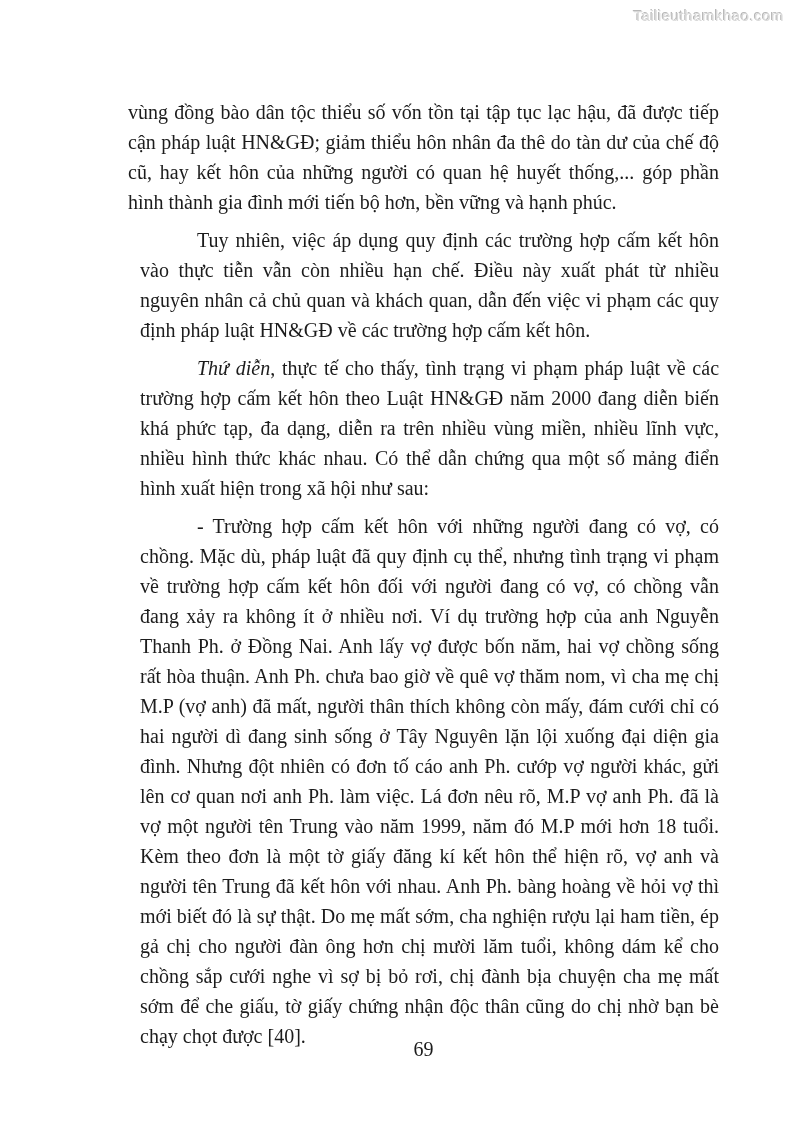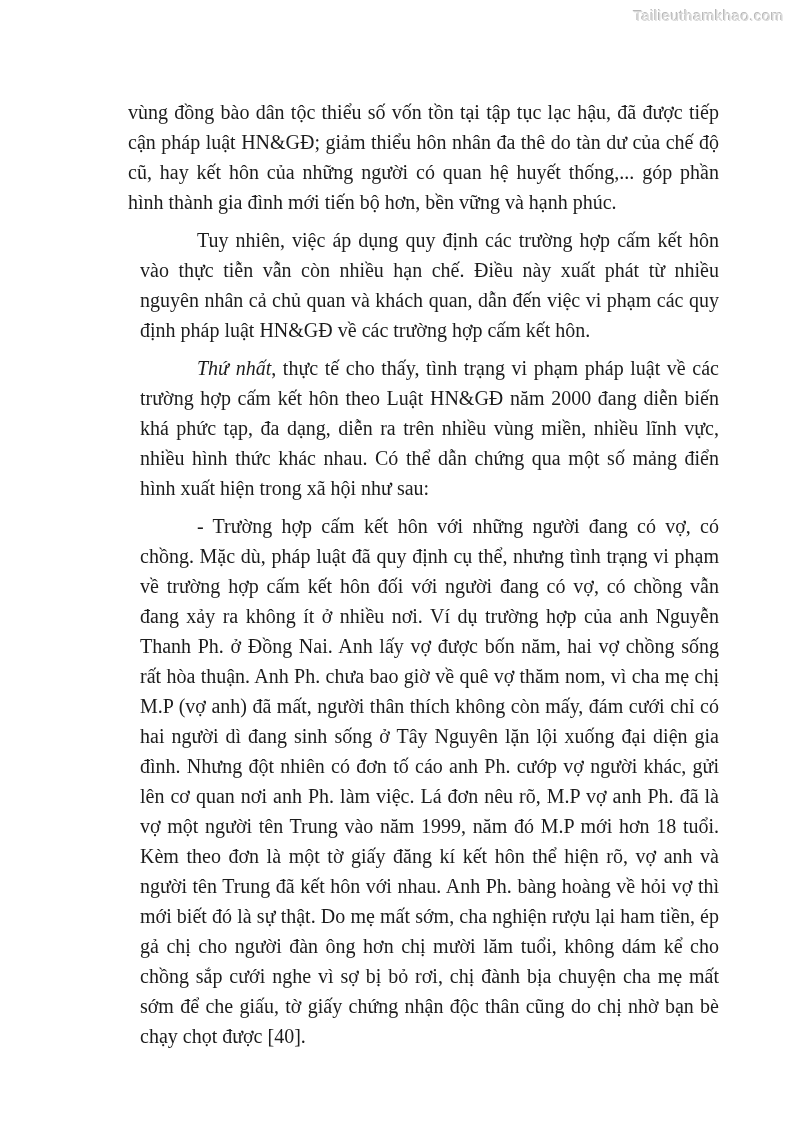--- a/index.html
+++ b/index.html
@@ -59,17 +59,18 @@
 </style>
 </head>
 <body>
 
 <div class="page">
   <div class="watermark">Tailieuthamkhao.com</div>
 
   <div class="content">
       <p class="para"><span>vùng đồng bào dân tộc thiểu số vốn tồn tại tập tục lạc hậu, đã được tiếp cận pháp luật HN&amp;GĐ; giảm thiểu hôn nhân đa thê do tàn dư của chế độ cũ, hay kết hôn của những người có quan hệ huyết thống,... góp phần hình thành gia đình mới tiến bộ hơn, bền vững và hạnh phúc.</span></p>
       <p class="para indent"><span>Tuy nhiên, việc áp dụng quy định các trường hợp cấm kết hôn vào thực tiễn vẫn còn nhiều hạn chế. Điều này xuất phát từ nhiều nguyên nhân cả chủ quan và khách quan, dẫn đến việc vi phạm các quy định pháp luật HN&amp;GĐ về các trường hợp cấm kết hôn.</span></p>
-      <p class="para indent"><span class="run-italic">Thứ nhất</span><span>, thực tế cho thấy, tình trạng vi phạm pháp luật về các trường hợp cấm kết hôn theo Luật HN&amp;GĐ năm 2000 đang diễn biến khá phức tạp, đa dạng, diễn ra trên nhiều vùng miền, nhiều lĩnh vực, nhiều hình thức khác nhau. Có thể dẫn chứng qua một số mảng điển hình xuất hiện trong xã hội như sau:</span></p>
+      <p class="para indent"><span class="run-italic">Thứ diễn</span><span>, thực tế cho thấy, tình trạng vi phạm pháp luật về các trường hợp cấm kết hôn theo Luật HN&amp;GĐ năm 2000 đang diễn biến khá phức tạp, đa dạng, diễn ra trên nhiều vùng miền, nhiều lĩnh vực, nhiều hình thức khác nhau. Có thể dẫn chứng qua một số mảng điển hình xuất hiện trong xã hội như sau:</span></p>
       <p class="para indent"><span>- Trường hợp cấm kết hôn với những người đang có vợ, có chồng. Mặc dù, pháp luật đã quy định cụ thể, nhưng tình trạng vi phạm về trường hợp cấm kết hôn đối với người đang có vợ, có chồng vẫn đang xảy ra không ít ở nhiều nơi. Ví dụ trường hợp của anh Nguyễn Thanh Ph. ở Đồng Nai. Anh lấy vợ được bốn năm, hai vợ chồng sống rất hòa thuận. Anh Ph. chưa bao giờ về quê vợ thăm nom, vì cha mẹ chị M.P (vợ anh) đã mất, người thân thích không còn mấy, đám cưới chỉ có hai người dì đang sinh sống ở Tây Nguyên lặn lội xuống đại diện gia đình. Nhưng đột nhiên có đơn tố cáo anh Ph. cướp vợ người khác, gửi lên cơ quan nơi anh Ph. làm việc. Lá đơn nêu rõ, M.P vợ anh Ph. đã là vợ một người tên Trung vào năm 1999, năm đó M.P mới hơn 18 tuổi. Kèm theo đơn là một tờ giấy đăng kí kết hôn thể hiện rõ, vợ anh và người tên Trung đã kết hôn với nhau. Anh Ph. bàng hoàng về hỏi vợ thì mới biết đó là sự thật. Do mẹ mất sớm, cha nghiện rượu lại ham tiền, ép gả chị cho người đàn ông hơn chị mười lăm tuổi, không dám kể cho chồng sắp cưới nghe vì sợ bị bỏ rơi, chị đành bịa chuyện cha mẹ mất sớm để che giấu, tờ giấy chứng nhận độc thân cũng do chị nhờ bạn bè chạy chọt được [40].</span></p>
     </div>
 
+  <div class="page-number">69</div>
 </div>
 
 </body></html>

